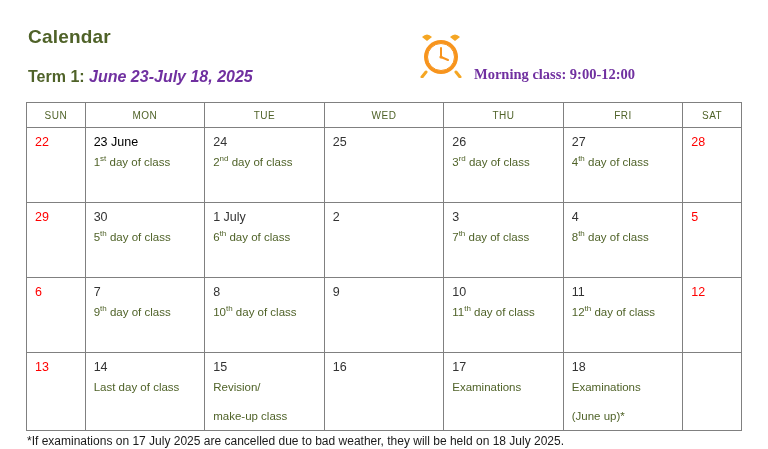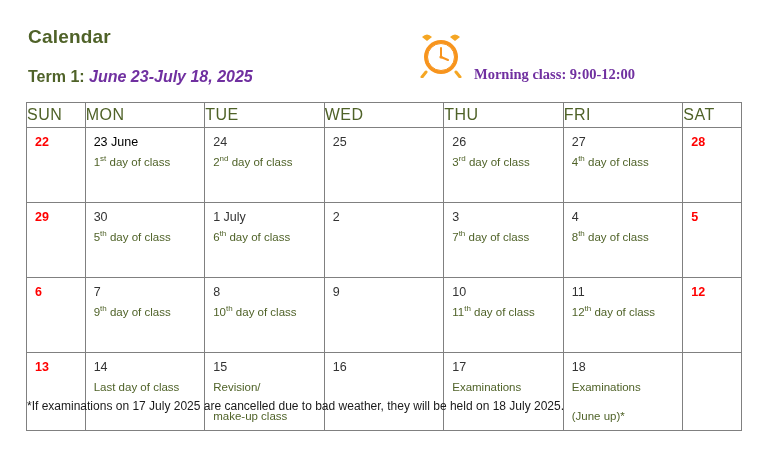--- a/index.html
+++ b/index.html
@@ -76,62 +76,61 @@
     border-collapse: collapse;
     table-layout: fixed;
   }
   table.calendar th, table.calendar td {
     border: 1px solid #808080;
     vertical-align: top;
     padding: 0;
   }
   table.calendar th {
     height: 24px;
-    font-size: 16px;
+    font-size: 10px;
     font-weight: normal;
     color: #4f6228;
-    text-align: left;
+    text-align: center;
     vertical-align: middle;
     letter-spacing: 0.5px;
   }
   table.calendar td {
     height: 62px;
     padding: 7px 8px 5px 8px;
   }
   col.wk { width: 54px; }
   col.dy { width: 110px; }
   .daynum {
     font-size: 12.5px;
     color: #333333;
     line-height: 1.15;
     margin-bottom: 5px;
     white-space: nowrap;
   }
   .daynum.weekend {
     color: #ff0000;
-    font-weight: bold;
   }
   .daynum.bold {
     font-weight: normal;
     color: #000000;
   }
   .note {
     font-size: 11.5px;
     color: #4f6228;
     line-height: 1.5;
   }
   .note sup {
     font-size: 8px;
     vertical-align: super;
     line-height: 0;
   }
   .footnote {
     position: absolute;
     left: 27px;
-    top: 399px;
+    top: 434px;
     font-size: 12px;
     color: #1a1a1a;
   }
 </style>
 </head>
 <body>
 
 <div class="page">
 
   <div class="title">Calendar</div>

